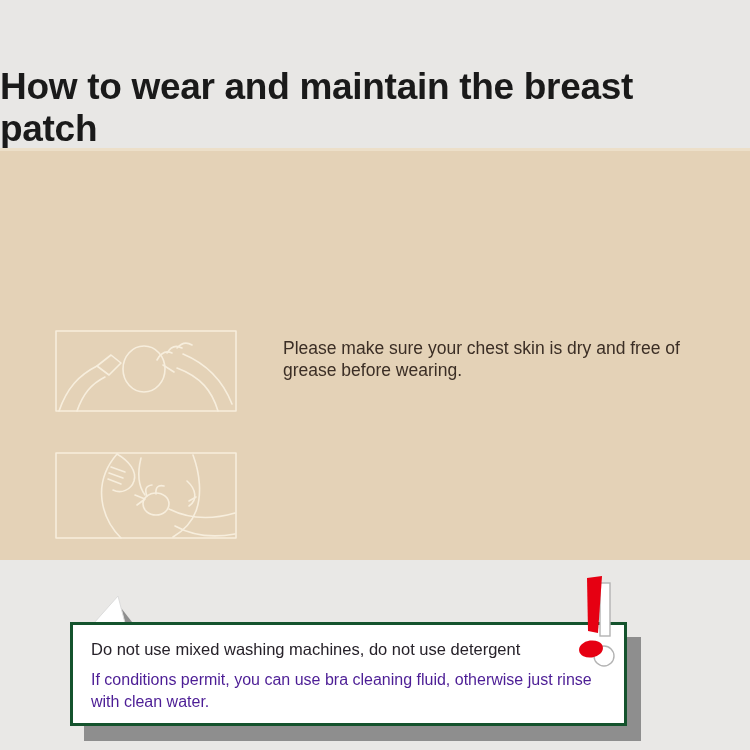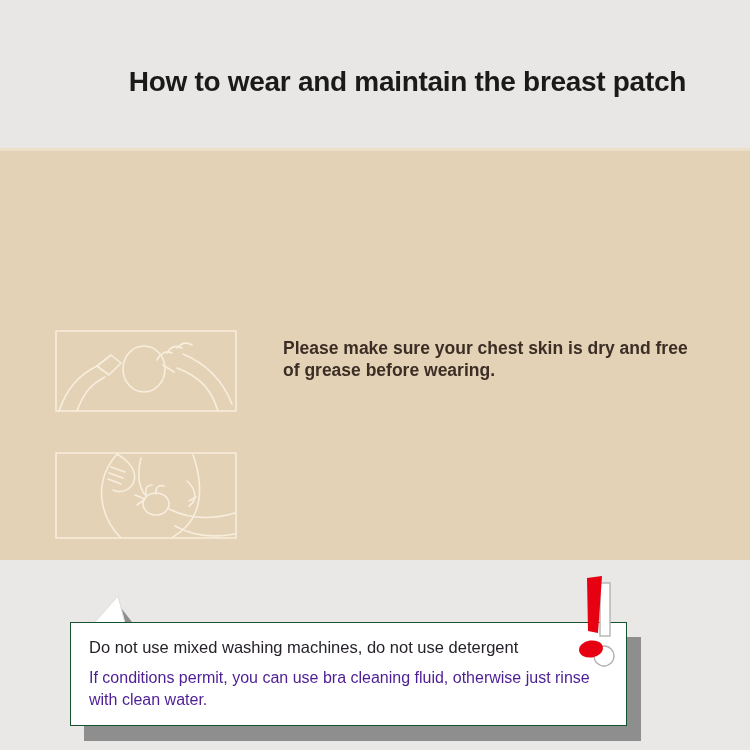--- a/index.html
+++ b/index.html
@@ -14,40 +14,39 @@
   }
   
   .top-section {
     position: absolute; left: 0; top: 0;
     width: 750px; height: 148px;
     background: #e8e7e5;
   }
   .page-title {
     position: absolute; left: 0; top: 66px;
     width: 686px;
-    text-align: right;
-    font-size: 28px;
+    text-align: left;
+    font-size: 37px;
     font-weight: 800;
     letter-spacing: -0.3px;
     color: #1a1a1a;
   }
   
   .steps-band {
     position: absolute; left: 0; top: 148px;
     width: 750px; height: 412px;
     background: #e4d2b7;
     border-top: 3px solid #ecdfc9;
   }
   .illus { position: absolute; }
   .illus svg { display: block; }
   .step-text {
     position: absolute;
     color: #3b2e25;
     font-size: 17.5px;
-    font-weight: bold;
   }
   .step-text-1 { left: 283px; top: 186px; width: 412px; line-height: 1.28; }
   .step-text-2 { left: 272px; top: 308px; width: 448px; line-height: 1.88; }
   .step-text-3 { left: 276px; top: 450px; width: 386px; line-height: 2.0; }
   .illus-1 { left: 55px;  top: 179px; }
   .illus-2 { left: 55px;  top: 301px; }
   .illus-3 { left: 53px;  top: 429px; }
   
   .bottom-section {
     position: absolute; left: 0; top: 560px;
@@ -56,21 +55,21 @@
   }
   .note-shadow {
     position: absolute; left: 84px; top: 637px;
     width: 557px; height: 104px;
     background: #8e8e8e;
   }
   .note-box {
     position: absolute; left: 70px; top: 622px;
     width: 557px; height: 104px;
     background: #ffffff;
-    border: 1px solid #14532d;
+    border: 3px solid #14532d;
     padding: 15px 18px 0 18px;
   }
   .note-line-1 {
     color: #27222a;
     font-size: 16.5px;
     margin-bottom: 10px;
     white-space: nowrap;
   }
   .note-line-2 {
     color: #4c1d95;

